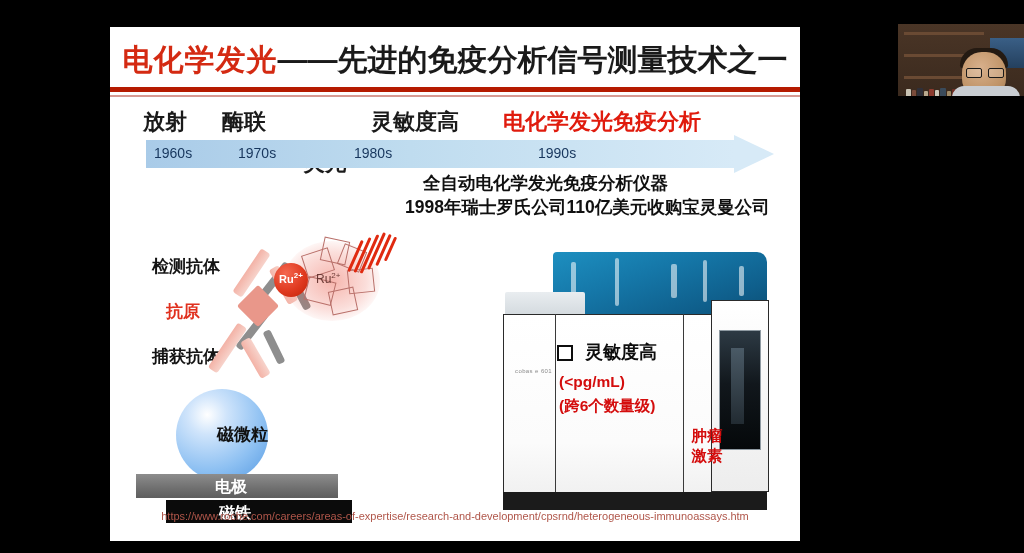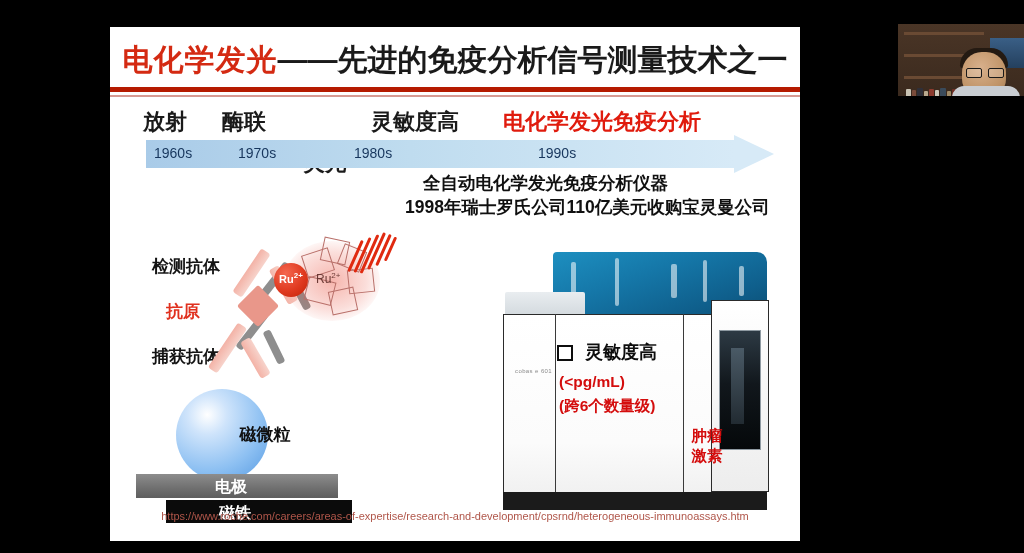--- a/index.html
+++ b/index.html
@@ -57,22 +57,22 @@
   .lbl.red{color:#e0301e;}
 
   
   .yshape{position:absolute;}
   .arm{position:absolute;border-radius:3px;}
 
   .sphere{position:absolute;left:58px;top:164px;width:92px;height:92px;
           border-radius:50%;
           background:radial-gradient(circle at 34% 28%,#ffffff 0%,#cfe4fb 22%,
                      #8dc0f2 62%,#6aa8e8 85%,#4f93dc 100%);}
-  .sphere span{position:absolute;left:0;top:34px;width:92px;text-align:center;
-               font-size:17px;font-weight:bold;color:#101010;padding-left:43px;}
+  .sphere span{position:absolute;left:0;top:34px;width:92px;text-align:right;
+               font-size:17px;font-weight:bold;color:#101010;}
 
   .electrode{position:absolute;left:18px;top:249px;width:162px;height:24px;
              background:linear-gradient(180deg,#8d8d8d 0%,#6f6f6f 60%,#5e5e5e 100%);padding-left:40px;}
   .electrode span{position:absolute;left:0;top:3px;width:190px;text-align:center;
                   font-size:16px;font-weight:bold;color:#ffffff;}
   .magnet{position:absolute;left:48px;top:275px;width:138px;height:23px;
           background:#0b0b0b;padding-left:48px;}
   .magnet span{position:absolute;left:0;top:3px;width:138px;text-align:center;
                font-size:16px;font-weight:bold;color:#ffffff;}
 

